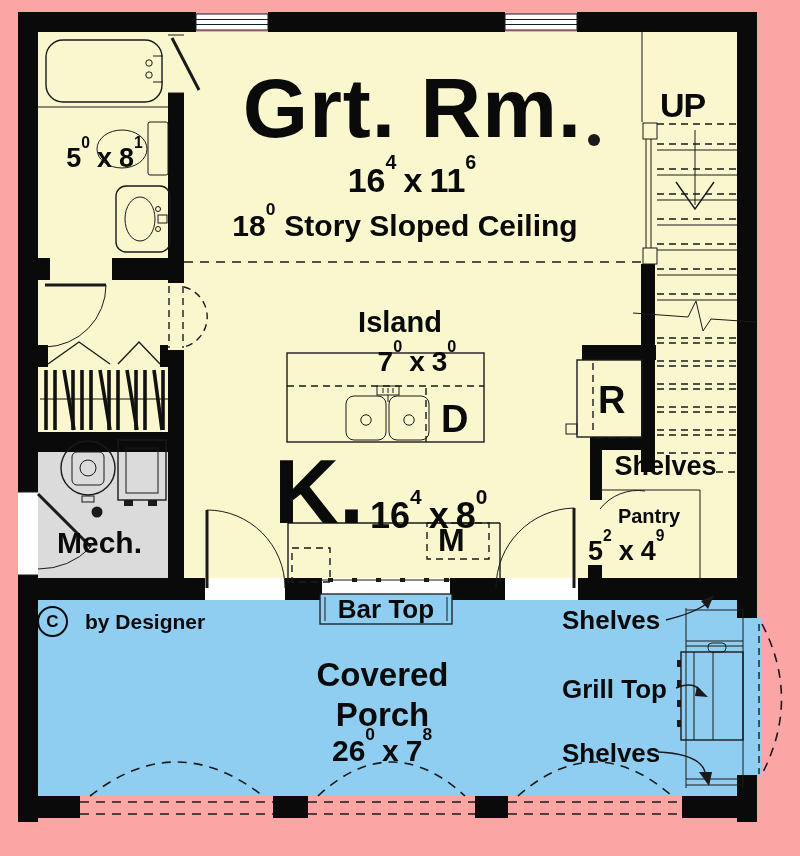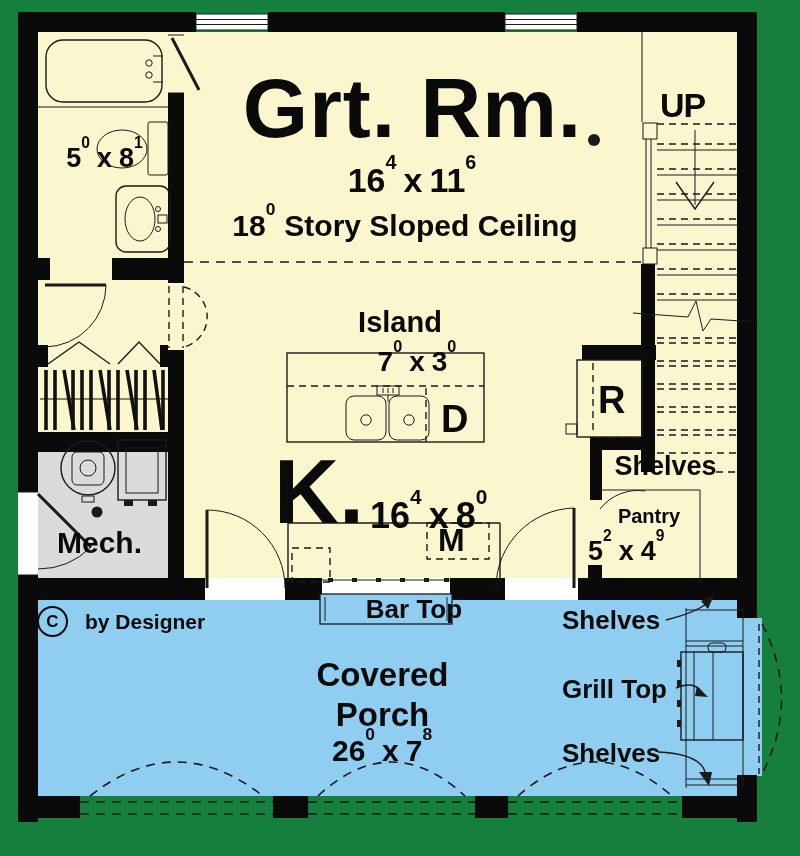--- a/index.html
+++ b/index.html
@@ -1,16 +1,16 @@
 <!DOCTYPE html>
 <html style="--interior: #FAF7CF; --porch: #8FCEF0; --mech: #DBDBDB; --wall: #0a0a0a; --line: #1a1a1a;"><head>
 <meta charset="utf-8">
 <style>
   html,body{margin:0;padding:0;background:#fff;}
-  #plan{position:relative;width:800px;height:856px;background:#15803d;overflow:hidden;
+  #plan{position:relative;width:800px;height:856px;background:#fca5a5;overflow:hidden;
         font-family:"Liberation Sans",sans-serif;}
   .bg{position:absolute;}
   #plan svg{position:absolute;left:0;top:0;}
   .wall rect{fill:var(--wall);}
   .cutw{fill:#ffffff;}
   .cuty{fill:var(--interior);}
   .ln{stroke:var(--line);stroke-width:1.4;fill:none;}
   .lt{stroke:var(--line);stroke-width:1;fill:none;}
   .leaf{stroke:var(--line);stroke-width:3;fill:none;}
   .dash{stroke:var(--line);stroke-width:1.4;fill:none;stroke-dasharray:7 5;}
@@ -18,21 +18,21 @@
   .blk{fill:var(--line);}
   .t{position:absolute;font-weight:bold;color:#0a0a0a;line-height:1;white-space:nowrap;
      text-align:center;}
   .t sup{font-size:0.58em;display:inline-block;transform:translateY(-0.55em);}
   .xs{margin:0 7px;}
   .gap{margin-left:9px;}
   .copyline{display:flex;align-items:center;}
   .copy-circle{display:inline-flex;width:27px;height:27px;border:2.5px solid #0a0a0a;
      border-radius:50%;align-items:center;justify-content:center;font-size:17px;flex:0 0 auto;}
   .copy-text{margin-left:17px;}
-  .bartop-box{position:absolute;display:flex;align-items:center;justify-content:center;padding-left:28px;}
+  .bartop-box{position:absolute;display:flex;align-items:center;justify-content:center;}
 </style>
 </head>
 <body>
 
 <div id="plan">
 
   <div class="bg" style="left:38px;top:32px;width:699px;height:546px;background:var(--interior);"></div>
   <div class="bg" style="left:38px;top:452px;width:130px;height:126px;background:var(--mech);"></div>
   <div class="bg" style="left:38px;top:600px;width:699px;height:196px;background:var(--porch);"></div>
   <div class="bg" style="left:737px;top:618px;width:25px;height:158px;background:var(--porch);"></div>

